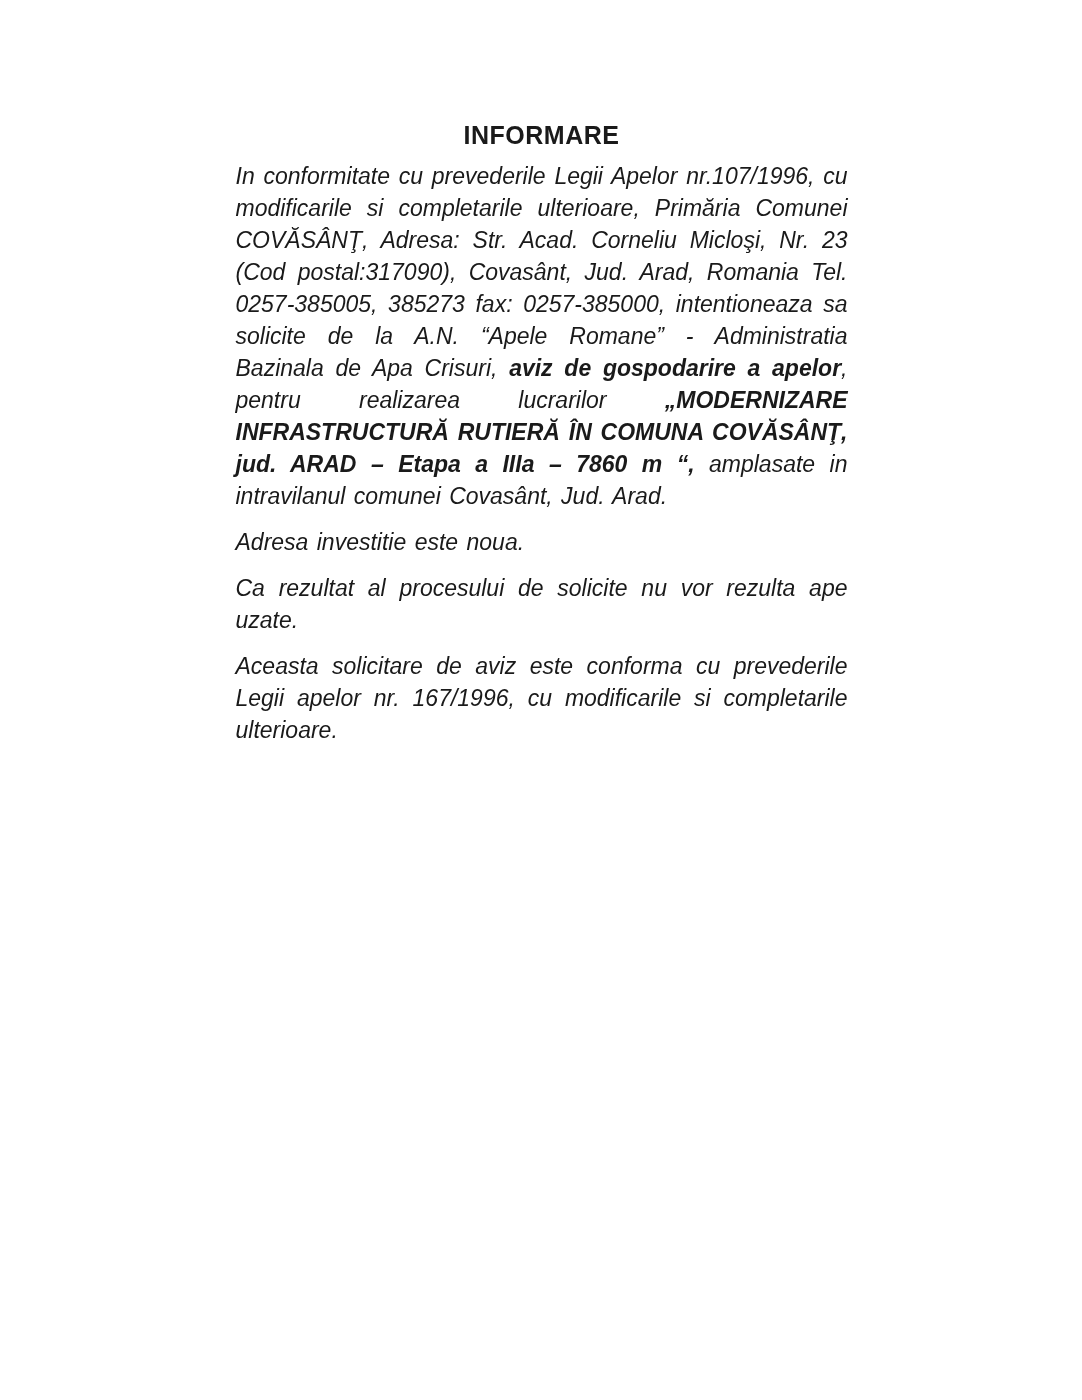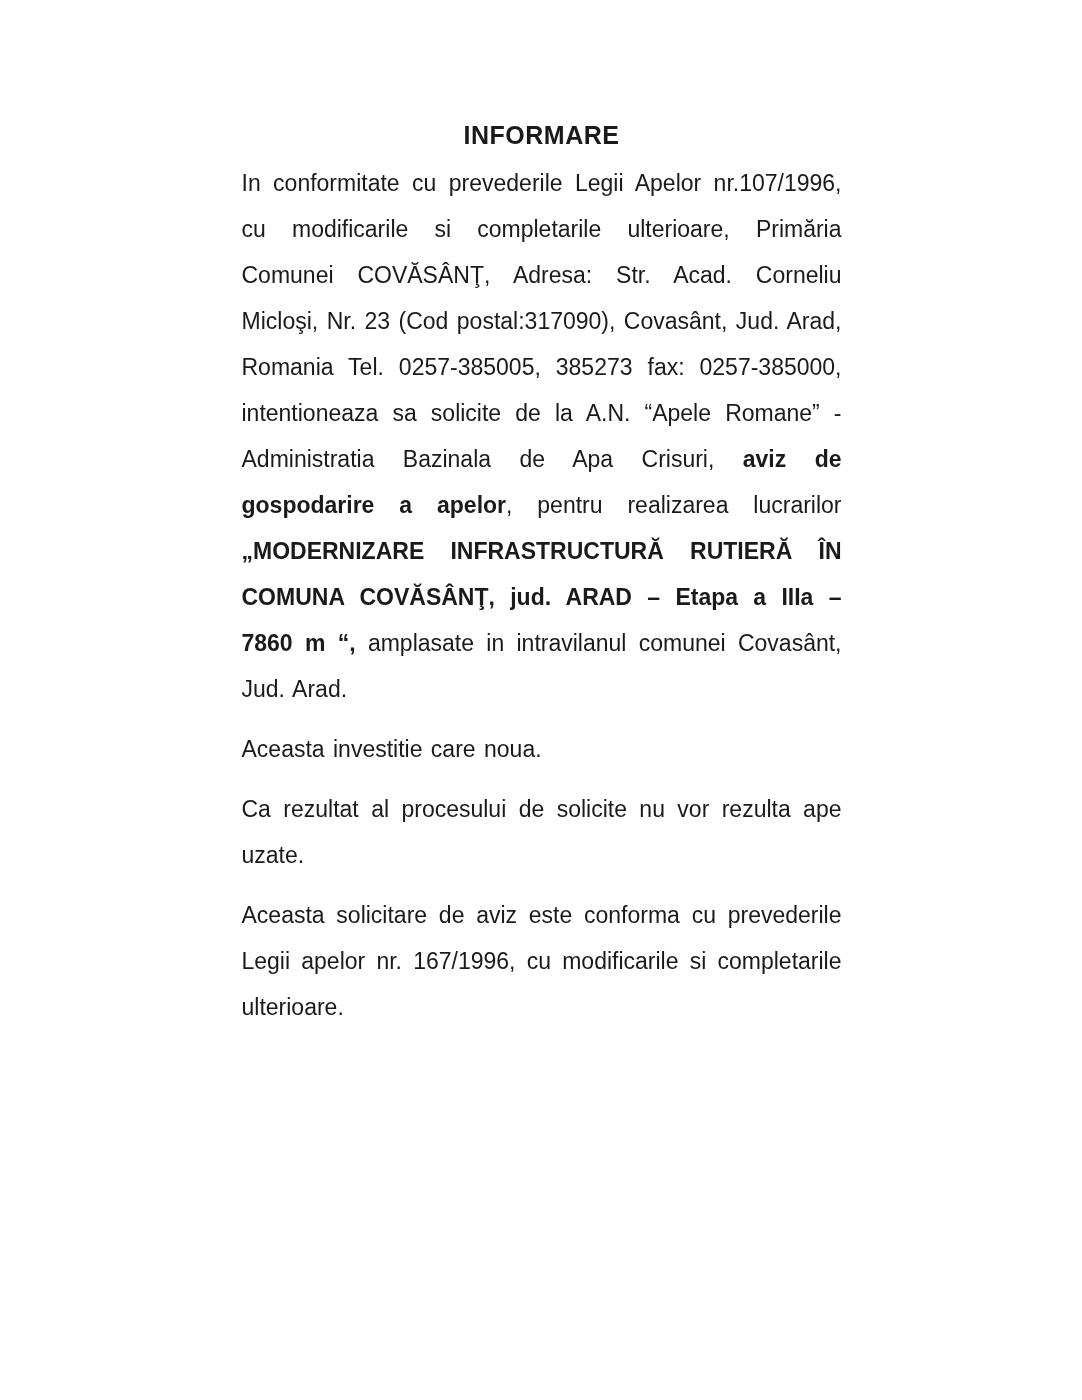--- a/index.html
+++ b/index.html
@@ -22,41 +22,42 @@
   .doc-title {
     text-align: center;
     font-weight: bold;
     font-size: 25px;
     line-height: 46px;
     margin: 0 0 2px 0;
     letter-spacing: 0.5px;
   }
   .doc-body p {
     font-size: 23px;
-    line-height: 46px;
+    line-height: 32px;
     text-align: justify;
-    margin: 14px 6px;
+    margin: 14px 0;
     word-spacing: 2px;
+    font-style: italic;
   }
   .doc-body p:first-child {
     margin-top: 0;
   }
   .doc-body .run-bold {
     font-weight: bold;
   }
   .doc-body .run-bold-quote {
     font-weight: bold;
     font-size: 26px;
     letter-spacing: 1px;
   }
 </style>
 </head>
 <body>
 
 <div class="page">
   <h1 class="doc-title">INFORMARE</h1>
   <div class="doc-body">
       <p><span>In conformitate cu prevederile Legii Apelor nr.107/1996, cu modificarile si completarile ulterioare, Primăria Comunei COVĂSÂNŢ, Adresa: Str. Acad. Corneliu Micloşi, Nr. 23 (Cod postal:317090), Covasânt, Jud. Arad, Romania Tel. 0257-385005, 385273 fax: 0257-385000, intentioneaza sa solicite de la A.N. “Apele Romane” - Administratia Bazinala de Apa Crisuri, </span><span class="run-bold">aviz de gospodarire a apelor</span><span>, pentru realizarea lucrarilor </span><span class="run-bold">„MODERNIZARE INFRASTRUCTURĂ RUTIERĂ ÎN COMUNA COVĂSÂNŢ, jud. ARAD – Etapa a IIIa – 7860 m “,</span><span> amplasate in intravilanul comunei Covasânt, Jud. Arad.</span></p>
-      <p><span>Aceasta investitie care noua.</span></p>
+      <p><span>Adresa investitie este noua.</span></p>
       <p><span>Ca rezultat al procesului de solicite nu vor rezulta ape uzate.</span></p>
       <p><span>Aceasta solicitare de aviz este conforma cu prevederile Legii apelor nr. 167/1996, cu modificarile si completarile ulterioare.</span></p>
     </div>
 </div>
 
 </body></html>

